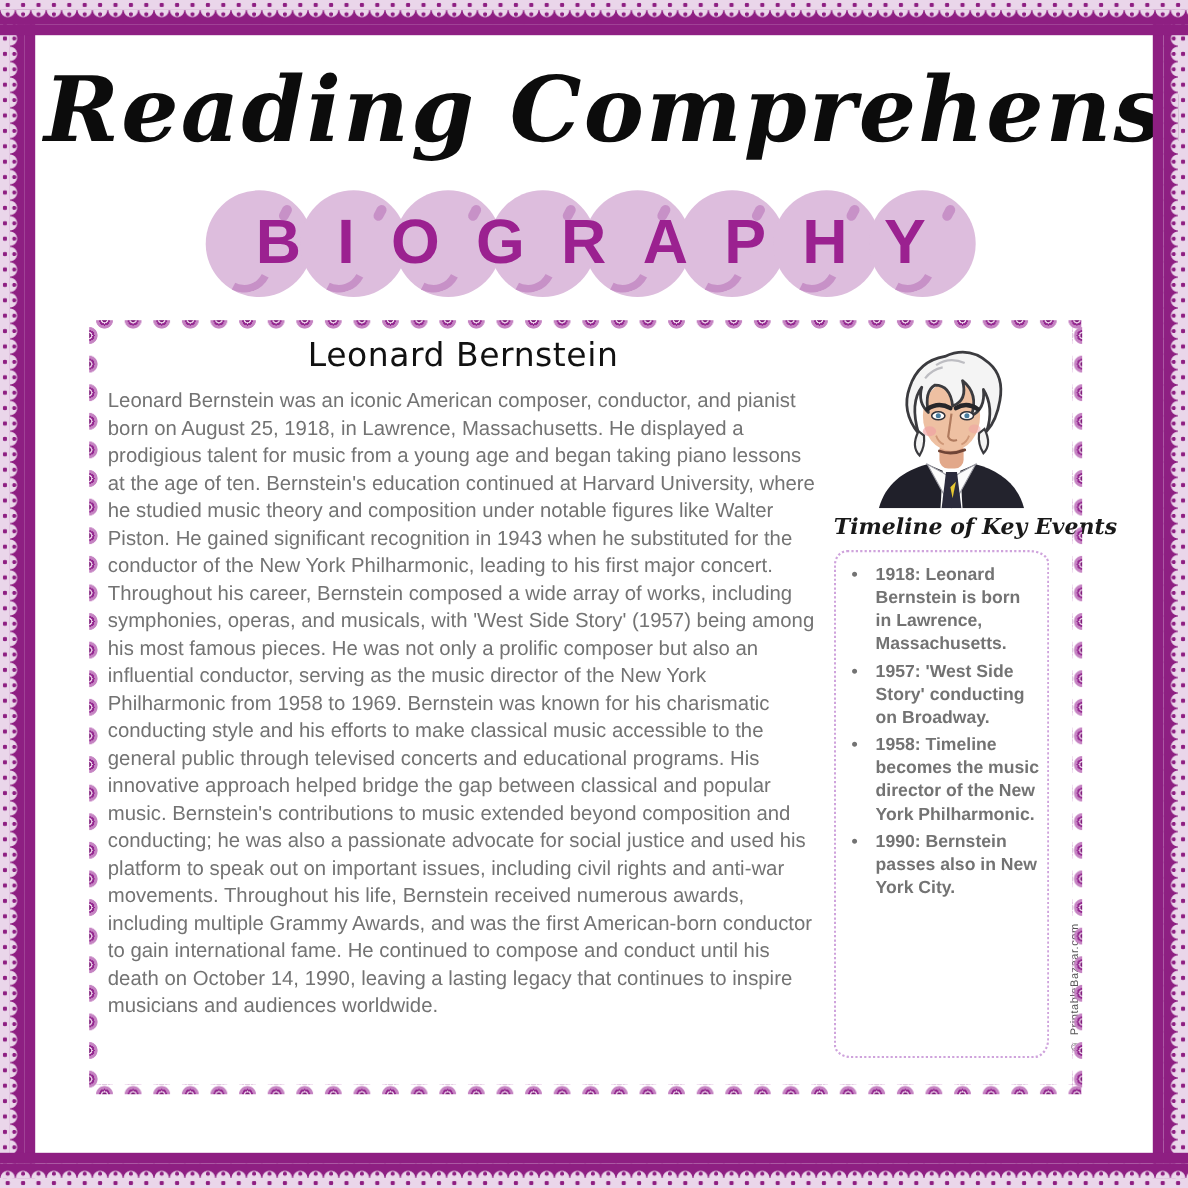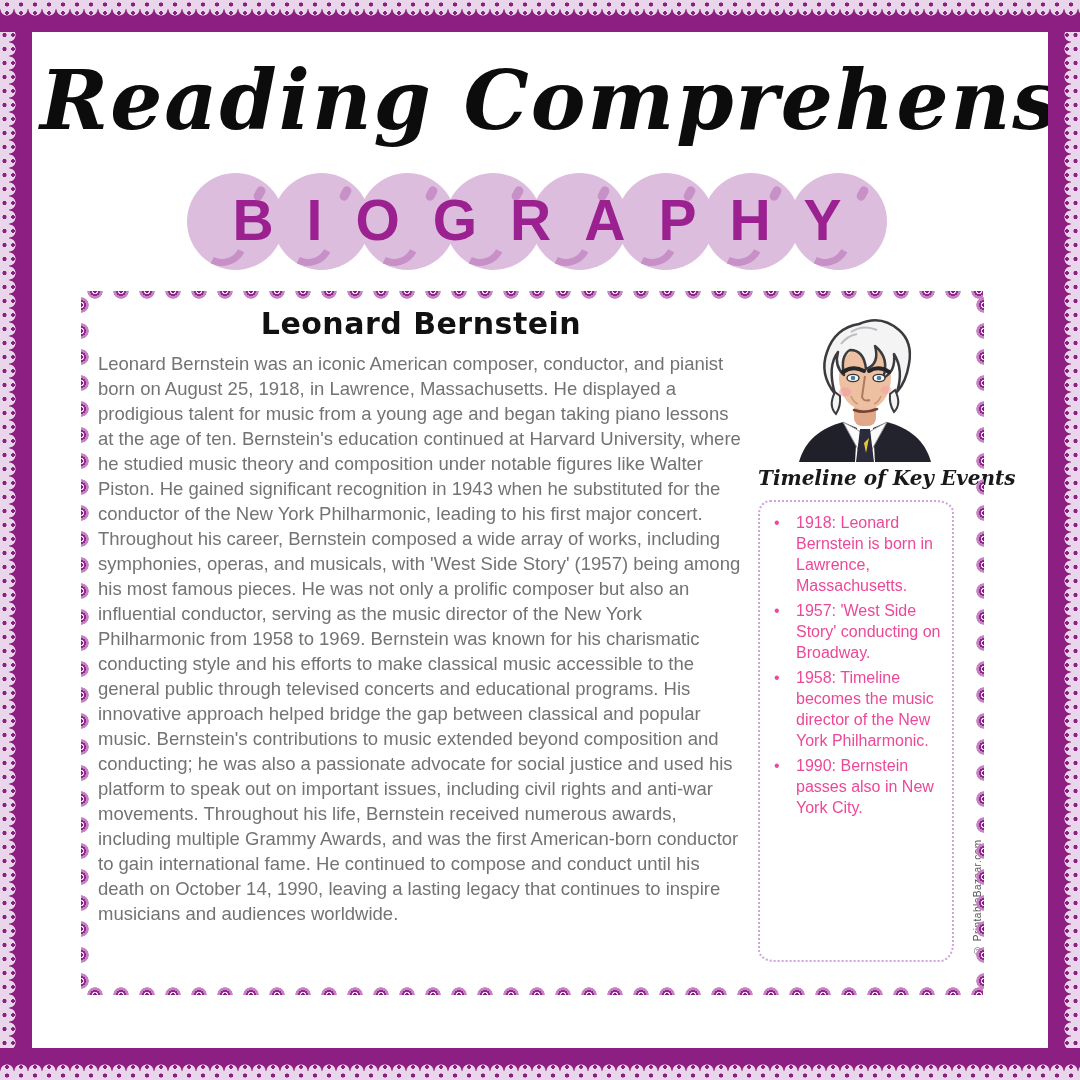--- a/index.html
+++ b/index.html
@@ -77,32 +77,32 @@
     background-image:radial-gradient(circle at 0px 13px, #7d1d79 0 2px, #ecd2ea 2px 3.2px, #93278f 3.2px 5px, #c583c2 5px 7.4px, transparent 8px);
     background-size:9px 26px; background-repeat:repeat-y; }
   .motif-right { right:1px; top:2px; bottom:2px; width:9px;
     background-image:radial-gradient(circle at 9px 13px, #7d1d79 0 2px, #ecd2ea 2px 3.2px, #93278f 3.2px 5px, #c583c2 5px 7.4px, transparent 8px);
     background-size:9px 26px; background-repeat:repeat-y; }
 
   .box-inner { position:absolute; inset:12px 14px 12px 18px; display:flex; }
 
   .text-col { width:650px; margin-right:14px; }
   .article-title { text-align:center; font-family:"DejaVu Sans", sans-serif;
-    font-weight:700; font-size:30px; letter-spacing:0.5px; color:#111;
+    font-weight:400; font-size:30px; letter-spacing:0.5px; color:#111;
     margin-top:4px; margin-bottom:10px; }
   .article-body { font-size:18.5px; line-height:25px; color:#737373; text-align:left; }
 
   .side-col { width:213px; position:relative; }
   .portrait-wrap { width:146px; height:150px; margin:10px auto 4px auto; }
   .timeline-title { text-align:center; font-family:"DejaVu Serif", serif; font-style:italic;
     font-weight:bold; font-size:20px; color:#191919; margin:4px 0 10px 0; white-space:nowrap; }
   .timeline-box { border:2px dotted #cfa3dc; border-radius:12px 18px 14px 16px / 14px 12px 18px 12px;
     width:196px; min-height:462px; padding:10px 6px 10px 6px; }
   .timeline-box ul { list-style:none; }
-  .timeline-box li { font-weight:normal; font-size:16px; line-height:21px; color:#ec4899;
+  .timeline-box li { font-weight:bold; font-size:16px; line-height:21px; color:#737373;
     padding-left:30px; position:relative; margin-bottom:4px; }
   .timeline-box li::before { content:"•"; position:absolute; left:8px; top:0; font-size:16px; }
 
   .copyright { position:absolute; right:-12px; bottom:28px; height:140px;
     writing-mode:vertical-rl; transform:rotate(180deg);
     font-size:10px; color:#555; letter-spacing:0.5px; }
 </style>
 </head>
 <body>
 

